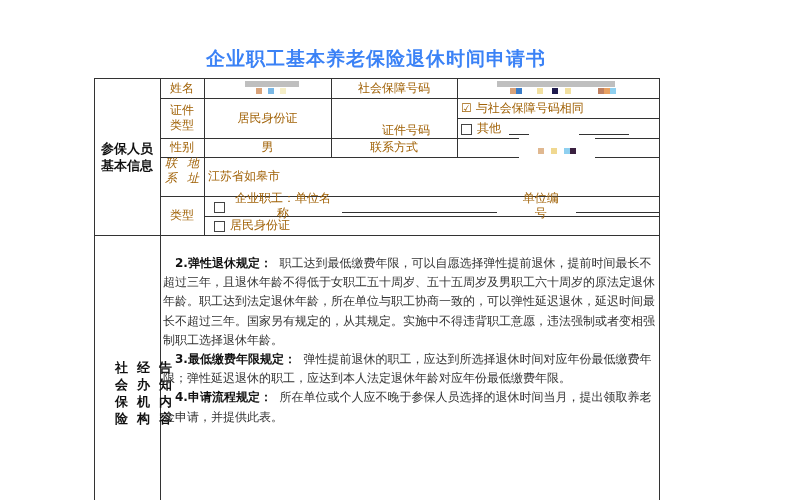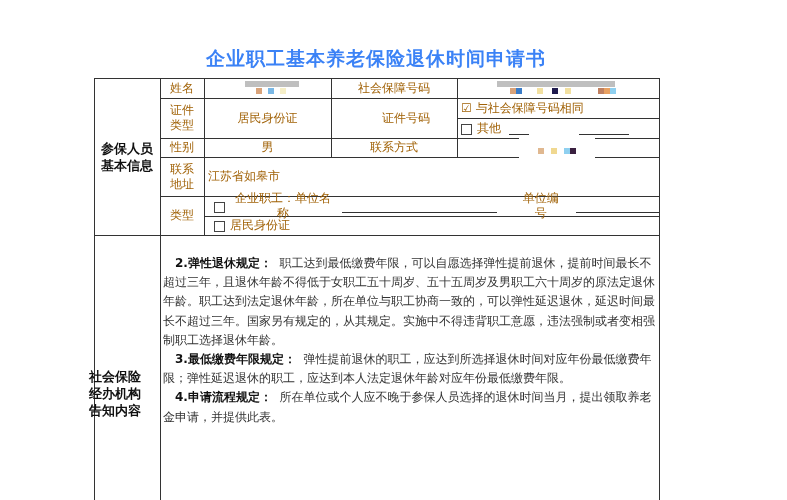--- a/index.html
+++ b/index.html
@@ -77,21 +77,21 @@
 <div class="px" style="left:565px;top:88px;background:#f2e0a0;"></div>
 <div class="px" style="left:598px;top:88px;background:#c08060;"></div>
 <div class="px" style="left:604px;top:88px;background:#e8a060;"></div>
 <div class="px" style="left:610px;top:88px;background:#8fd0f0;"></div>
 
 <div class="cell" style="left:160px;top:98px;width:44px;height:40px;flex-direction:column;">
   <span>证件</span>
   <span>类型</span>
 </div>
 <div class="cell" style="left:204px;top:98px;width:127px;height:40px;">居民身份证</div>
-<div class="cell" style="left:331px;top:98px;width:126px;height:40px;padding-left:24px;">证件号码</div>
+<div class="cell" style="left:331px;top:110px;width:126px;height:40px;padding-left:24px;">证件号码</div>
 <div class="cell left" style="left:457px;top:98px;width:202px;height:20px;">
   <span class="cb" style="border:none;width:auto;height:auto;font-size:12px;margin-right:4px;top:0;">☑</span>
   <span>与社会保障号码相同</span>
 </div>
 <div class="cell left" style="left:457px;top:118px;width:202px;height:20px;">
   <span class="cb"></span>
   <span>其他</span>
   <span class="uline" style="width:20px;margin-left:8px;"></span>
   <span class="uline" style="width:50px;margin-left:50px;"></span>
 </div>
@@ -101,40 +101,40 @@
 <div class="cell" style="left:331px;top:138px;width:126px;height:19px;">联系方式</div>
 <div class="cell" style="left:457px;top:138px;width:202px;height:19px;">
   <span style="position:absolute;left:0;top:0;width:1px;height:1px;overflow:hidden;">[已遮挡]</span>
 </div>
 <div style="position:absolute;left:519px;top:136px;width:76px;height:26px;background:#fff;"></div>
 <div class="px" style="left:538px;top:148px;background:#e0b890;"></div>
 <div class="px" style="left:551px;top:148px;background:#f0d890;"></div>
 <div class="px" style="left:564px;top:148px;background:#8fd0f0;"></div>
 <div class="px" style="left:570px;top:148px;background:#3a2040;"></div>
 
-<div class="cell" style="left:160px;top:157px;width:44px;height:39px;flex-direction:column;">
+<div class="cell" style="left:160px;top:151px;width:44px;height:39px;flex-direction:row;font-style:italic;">
   <span>联系</span>
   <span>地址</span>
 </div>
 <div class="cell left" style="left:204px;top:157px;width:455px;height:39px;">江苏省如皋市</div>
 
 <div class="cell" style="left:160px;top:196px;width:44px;height:39px;">类型</div>
 <div class="cell left" style="left:204px;top:196px;width:455px;height:20px;padding-left:10px;">
   <span class="cb"></span>
   <span>企业职工：单位名称</span>
   <span class="uline" style="width:158px;margin-left:6px;"></span>
   <span style="margin-left:20px;">单位编号</span>
   <span class="uline" style="width:84px;margin-left:12px;"></span>
 </div>
 <div class="cell left" style="left:204px;top:216px;width:455px;height:19px;padding-left:10px;">
   <span class="cb"></span>
   <span>居民身份证</span>
 </div>
 
-<div class="cell sec" style="left:82px;top:360px;width:66px;height:66px;flex-direction:column;">
+<div class="cell sec" style="left:106px;top:360px;width:66px;height:66px;flex-direction:row;text-align:right;">
   <span>社会保险</span>
   <span>经办机构</span>
   <span>告知内容</span>
 </div>
 
 <div class="notice">
   <p><b>2.弹性退休规定：</b>&nbsp;&nbsp;<span>职工达到最低缴费年限，可以自愿选择弹性提前退休，提前时间最长不超过三年，且退休年龄不得低于女职工五十周岁、五十五周岁及男职工六十周岁的原法定退休年龄。职工达到法定退休年龄，所在单位与职工协商一致的，可以弹性延迟退休，延迟时间最长不超过三年。国家另有规定的，从其规定。实施中不得违背职工意愿，违法强制或者变相强制职工选择退休年龄。</span></p>
   <p><b>3.最低缴费年限规定：</b>&nbsp;&nbsp;<span>弹性提前退休的职工，应达到所选择退休时间对应年份最低缴费年限；弹性延迟退休的职工，应达到本人法定退休年龄对应年份最低缴费年限。</span></p>
   <p><b>4.申请流程规定：</b>&nbsp;&nbsp;<span>所在单位或个人应不晚于参保人员选择的退休时间当月，提出领取养老金申请，并提供此表。</span></p>
 </div>

